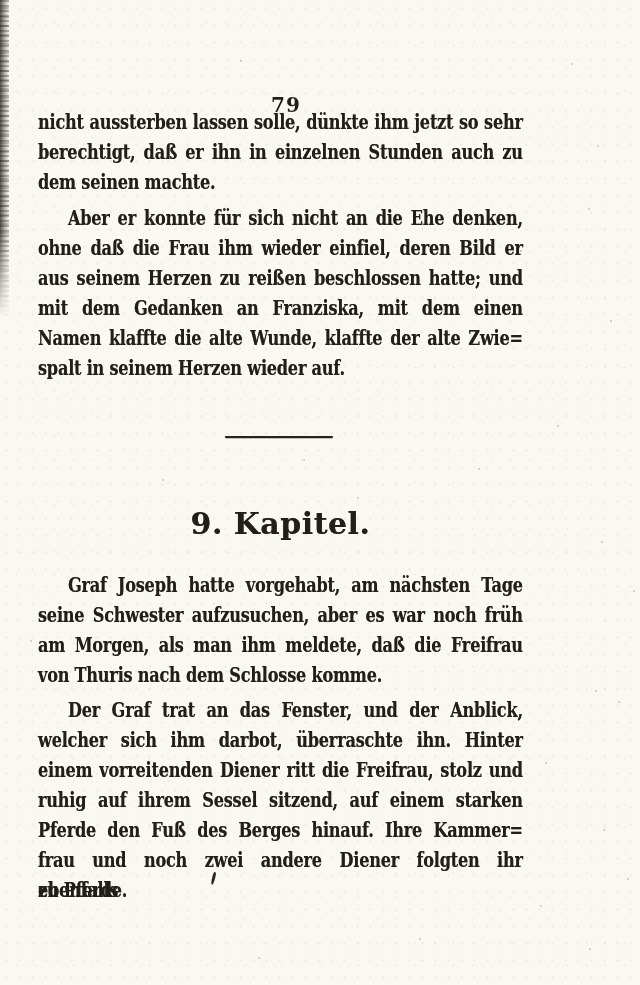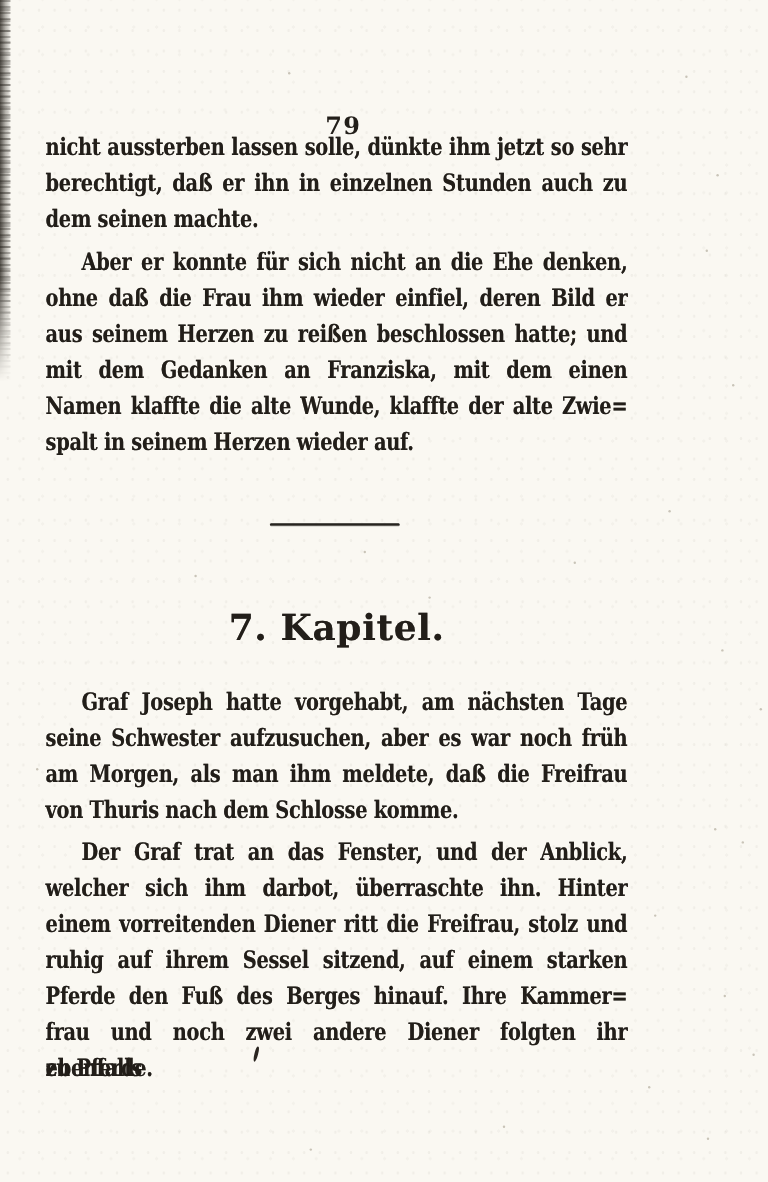--- a/index.html
+++ b/index.html
@@ -124,21 +124,21 @@
     <div class="line indent">Aber er konnte für sich nicht an die Ehe denken,</div>
     <div class="line">ohne daß die Frau ihm wieder einfiel, deren Bild er</div>
     <div class="line">aus seinem Herzen zu reißen beschlossen hatte; und</div>
     <div class="line">mit dem Gedanken an Franziska, mit dem einen</div>
     <div class="line">Namen klaffte die alte Wunde, klaffte der alte Zwie=</div>
     <div class="line lastline">spalt in seinem Herzen wieder auf.</div>
   </div>
 
   <div class="divider"></div>
 
-  <div class="heading">7. Kapitel.</div>
+  <div class="heading">9. Kapitel.</div>
 
   <div class="para p3">
     <div class="line indent">Graf Joseph hatte vorgehabt, am nächsten Tage</div>
     <div class="line">seine Schwester aufzusuchen, aber es war noch früh</div>
     <div class="line">am Morgen, als man ihm meldete, daß die Freifrau</div>
     <div class="line lastline">von Thuris nach dem Schlosse komme.</div>
   </div>
 
   <div class="para p4">
     <div class="line indent">Der Graf trat an das Fenster, und der Anblick,</div>

